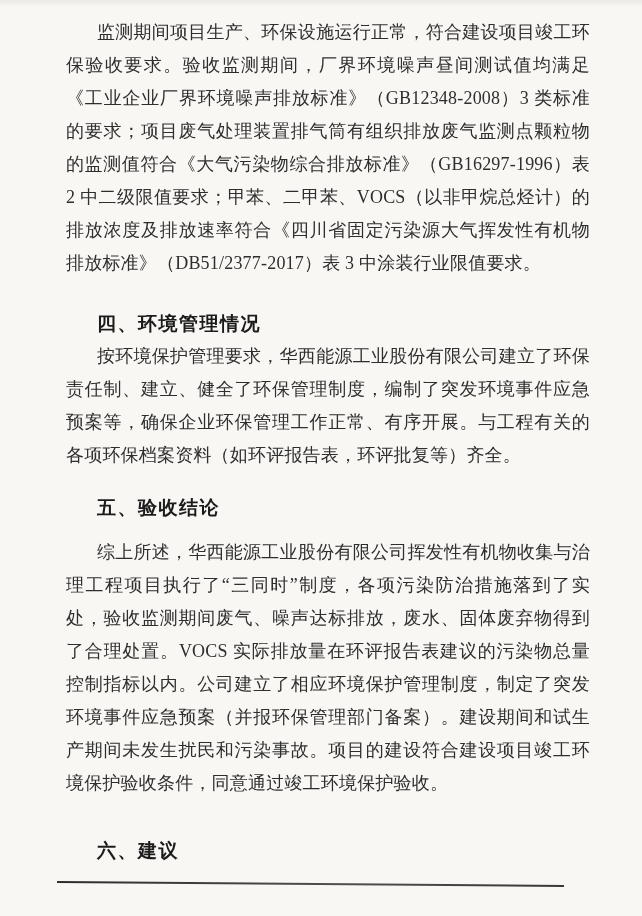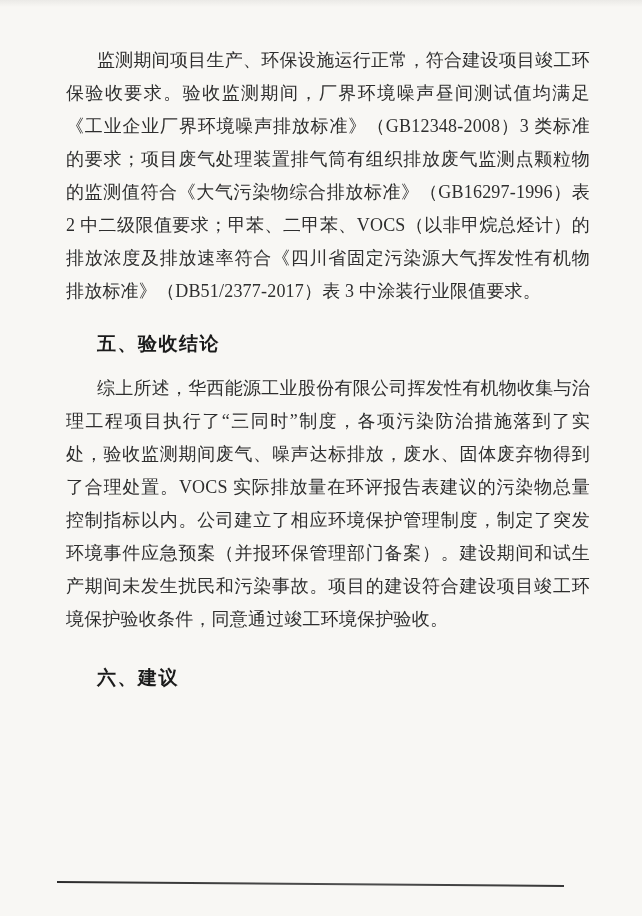--- a/index.html
+++ b/index.html
@@ -18,21 +18,21 @@
     position: absolute;
     top: 0; left: 0; right: 0;
     height: 7px;
     background: linear-gradient(to bottom, rgba(60,60,55,0.07), rgba(60,60,55,0));
     pointer-events: none;
   }
   .page {
     position: absolute;
     inset: 0;
     box-sizing: border-box;
-    padding: 44px 52px 0 66px;
+    padding: 16px 52px 0 66px;
     color: #2e2e2e;
   }
   p.body-text {
     margin: 0;
     font-size: 18px;
     line-height: 33px;
     text-align: justify;
     text-indent: 31px;
     letter-spacing: 0.2px;
     color: #2e2e2e;
@@ -44,42 +44,44 @@
     font-weight: 700;
     font-size: 19px;
     line-height: 33px;
     letter-spacing: 1.5px;
     color: #1b1b1b;
   }
   #sec4-heading { margin-top: 27px; }
   #sec4-paragraph { margin-top: 0; }
   #sec5-heading { margin-top: 19px; }
   #sec5-paragraph { margin-top: 12px; }
-  #sec6-heading { margin-top: 25px; }
+  #sec6-heading { margin-top: 34px; }
   .footnote-rule {
     position: absolute;
     left: 57px;
     top: 881px;
     width: 507px;
     height: 2px;
     background: linear-gradient(to right, #2c2c2c, #4f4f4f 55%, #383838);
     transform: rotate(0.45deg);
     transform-origin: left center;
   }
 </style>
 </head>
 <body>
 
 <div class="scan-shade"></div>
 
 <div class="page">
 
   <p class="body-text" id="monitoring-paragraph">监测期间项目生产、环保设施运行正常，符合建设项目竣工环保验收要求。验收监测期间，厂界环境噪声昼间测试值均满足《工业企业厂界环境噪声排放标准》（GB12348-2008）3 类标准的要求；项目废气处理装置排气筒有组织排放废气监测点颗粒物的监测值符合《大气污染物综合排放标准》（GB16297-1996）表 2 中二级限值要求；甲苯、二甲苯、VOCS（以非甲烷总烃计）的排放浓度及排放速率符合《四川省固定污染源大气挥发性有机物排放标准》（DB51/2377-2017）表 3 中涂装行业限值要求。</p>
 
+  <h2 class="sec-heading" id="sec4-heading">四、环境管理情况</h2>
 
+  <p class="body-text" id="sec4-paragraph">按环境保护管理要求，华西能源工业股份有限公司建立了环保责任制、建立、健全了环保管理制度，编制了突发环境事件应急预案等，确保企业环保管理工作正常、有序开展。与工程有关的各项环保档案资料（如环评报告表，环评批复等）齐全。</p>
 
   <h2 class="sec-heading" id="sec5-heading">五、验收结论</h2>
 
   <p class="body-text" id="sec5-paragraph">综上所述，华西能源工业股份有限公司挥发性有机物收集与治理工程项目执行了“三同时”制度，各项污染防治措施落到了实处，验收监测期间废气、噪声达标排放，废水、固体废弃物得到了合理处置。VOCS 实际排放量在环评报告表建议的污染物总量控制指标以内。公司建立了相应环境保护管理制度，制定了突发环境事件应急预案（并报环保管理部门备案）。建设期间和试生产期间未发生扰民和污染事故。项目的建设符合建设项目竣工环境保护验收条件，同意通过竣工环境保护验收。</p>
 
   <h2 class="sec-heading" id="sec6-heading">六、建议</h2>
 
 </div>
 
 <div class="footnote-rule"></div>

